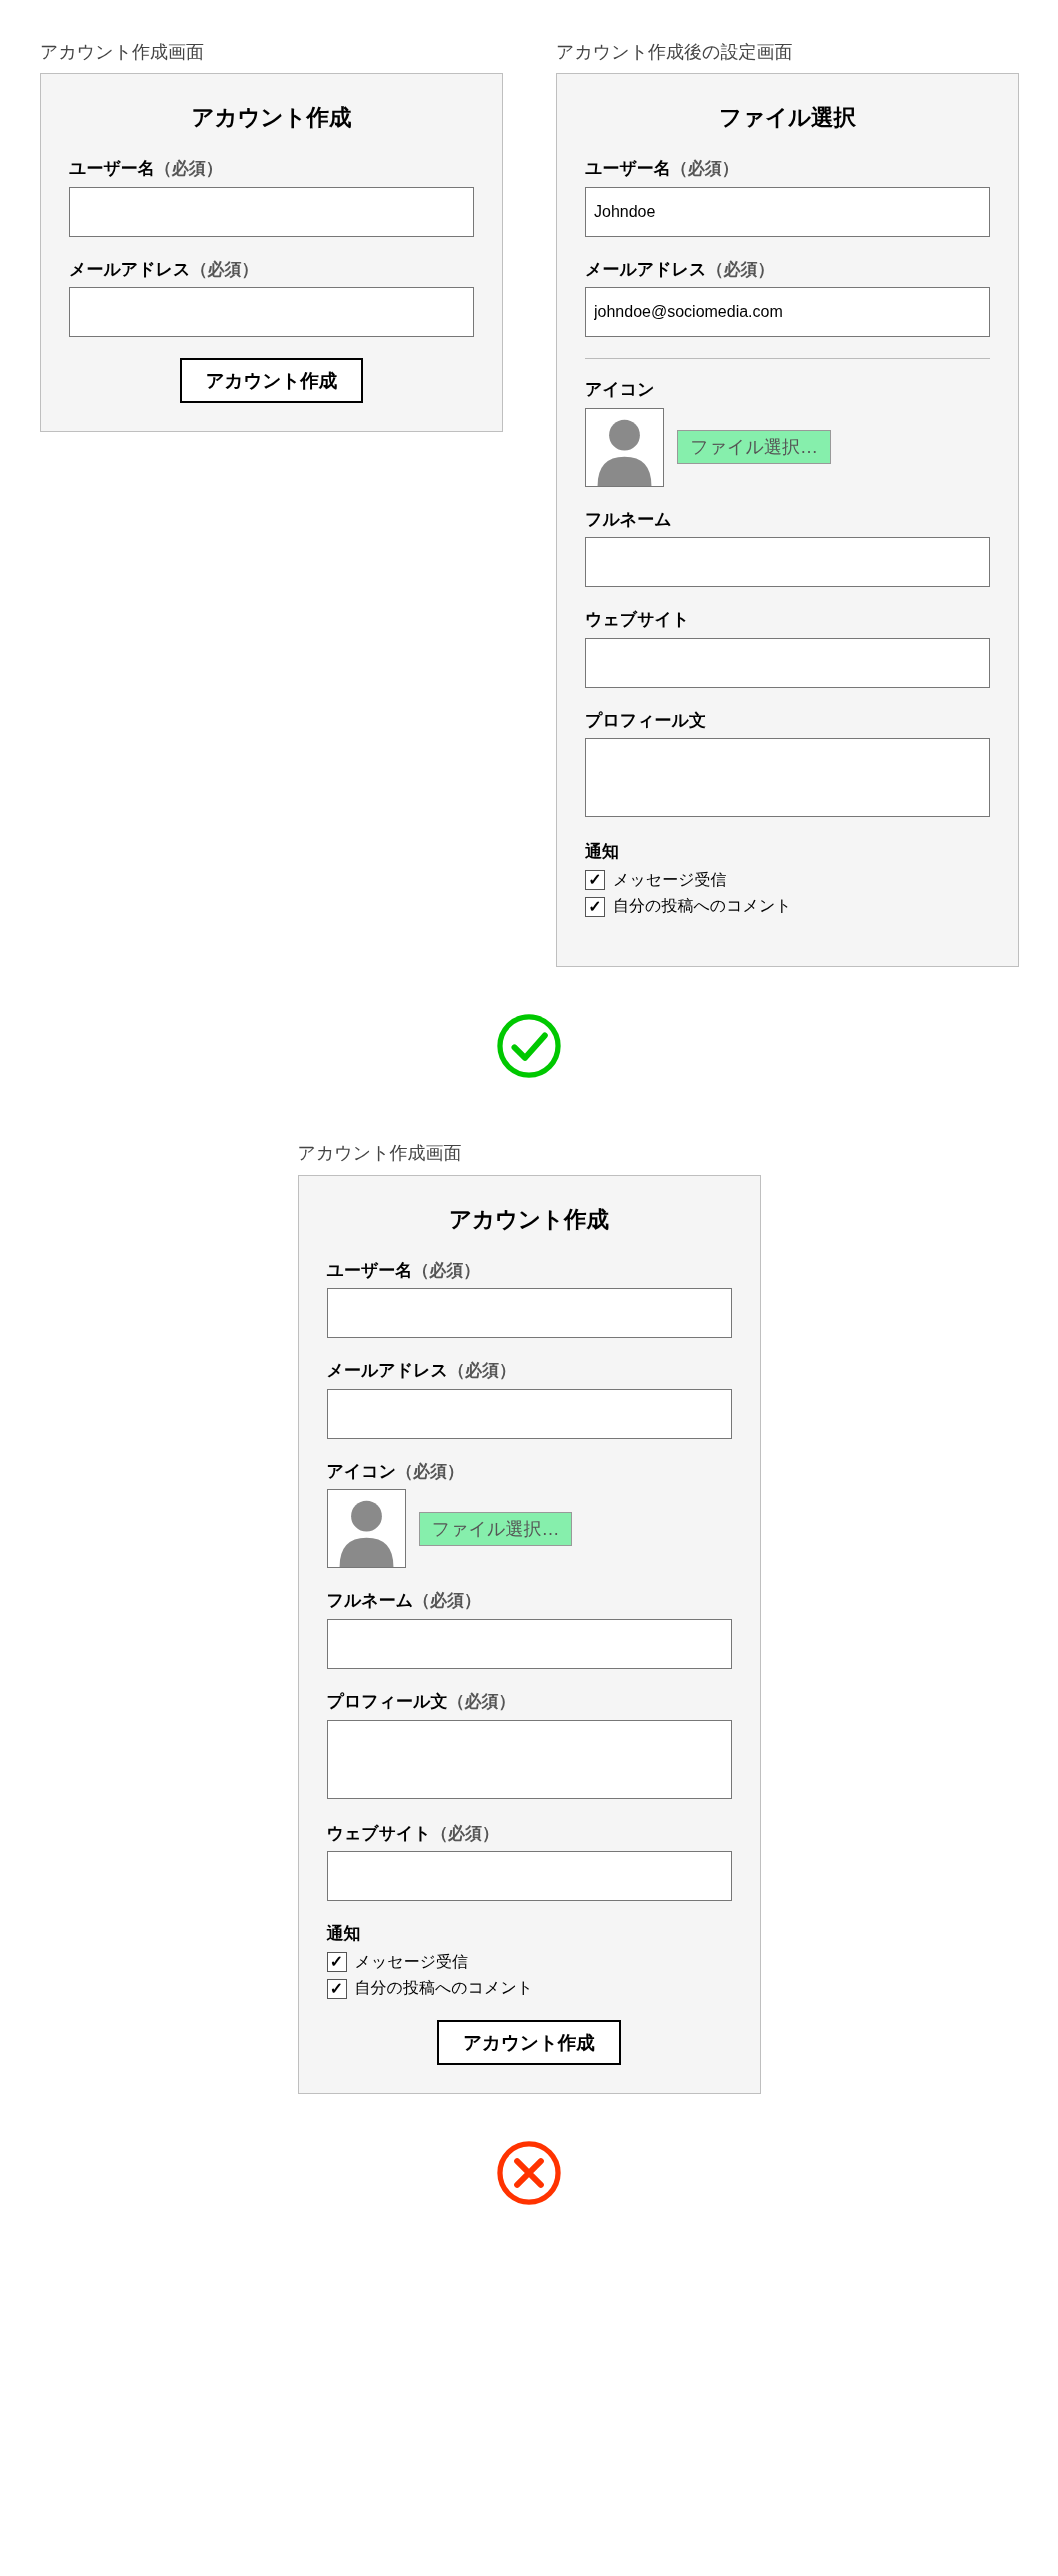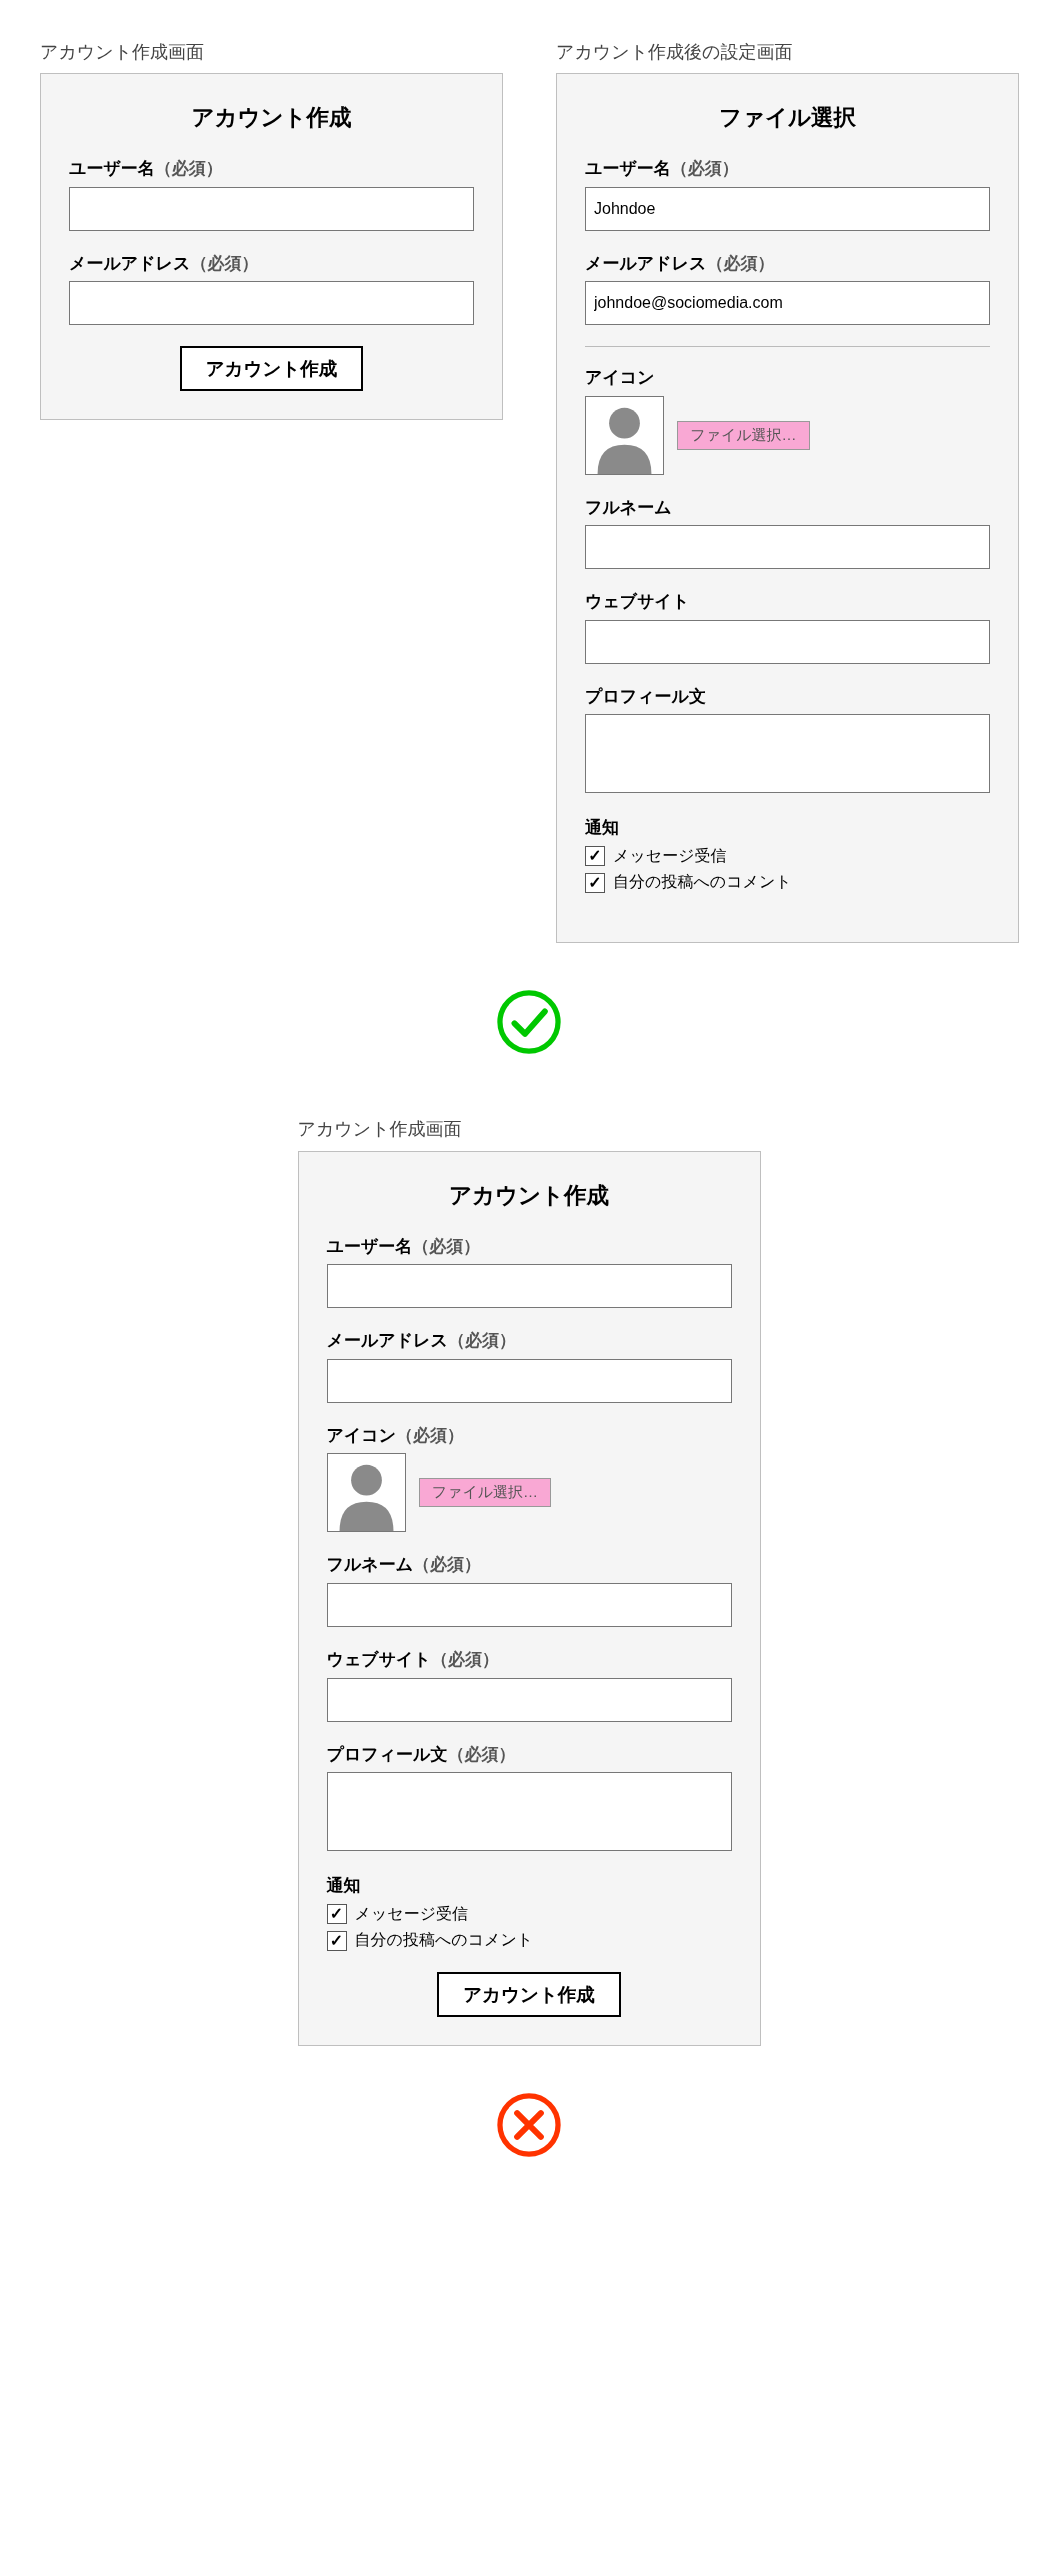--- a/index.html
+++ b/index.html
@@ -47,21 +47,21 @@
     font-weight: 700;
     margin-bottom: 6.6px;
   }
   .field-label .req {
     font-size: 17px;
     font-weight: 700;
     color: #555;
   }
   .input {
     width: 100%;
-    height: 44px;
+    height: 50px;
     background: #fff;
     border: 1.3px solid #777;
     padding: 0 8px;
     font-size: 16px;
   }
   .textarea {
     width: 100%;
     height: 79px;
     background: #fff;
     border: 1.3px solid #777;
@@ -95,23 +95,23 @@
     height: 79px;
     background: #fff;
     border: 1.3px solid #777;
     display: flex;
     align-items: flex-end;
     justify-content: center;
     overflow: hidden;
   }
   .avatar svg { width: 100%; height: 100%; }
   .file-btn {
-    background: #f9a8d4;
+    background: #86efac;
     border: 1.3px solid #999;
-    font-size: 15px;
+    font-size: 18px;
     color: #555;
     padding: 4px 12px;
     cursor: pointer;
   }
   .cb-row {
     display: flex;
     align-items: center;
     gap: 8px;
     margin-bottom: 5.3px;
   }
@@ -288,30 +288,30 @@
 
         <div class="field">
           <div class="field-label">
             <span>フルネーム</span><span class="req">（必須）</span>
           </div>
           <input class="input" type="text" style="">
         </div>
 
         <div class="field">
           <div class="field-label">
+            <span>プロフィール文</span><span class="req">（必須）</span>
+          </div>
+          <textarea class="textarea" style=""></textarea>
+        </div>
+
+        <div class="field">
+          <div class="field-label">
             <span>ウェブサイト</span><span class="req">（必須）</span>
           </div>
           <input class="input" type="text" style="">
-        </div>
-
-        <div class="field">
-          <div class="field-label">
-            <span>プロフィール文</span><span class="req">（必須）</span>
-          </div>
-          <textarea class="textarea" style=""></textarea>
         </div>
 
         <div class="field">
           <div class="section-label">通知</div>
           <div class="cb-row">
             <span class="checkbox">✓</span>
             <span class="cb-label">メッセージ受信</span>
           </div>
           <div class="cb-row">
             <span class="checkbox">✓</span>

